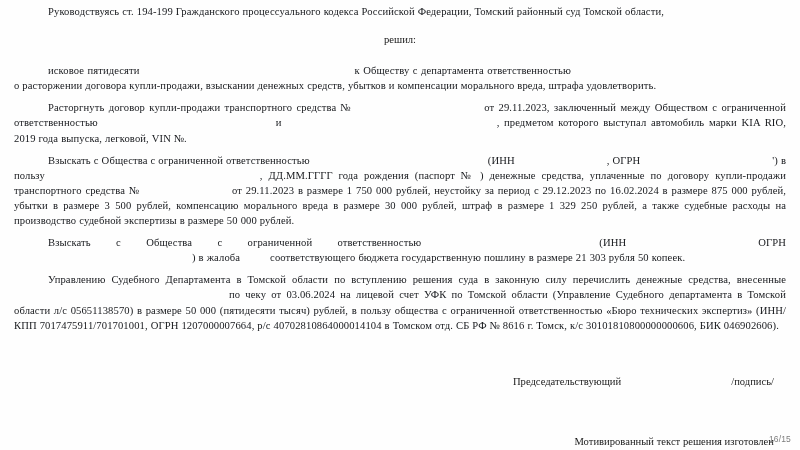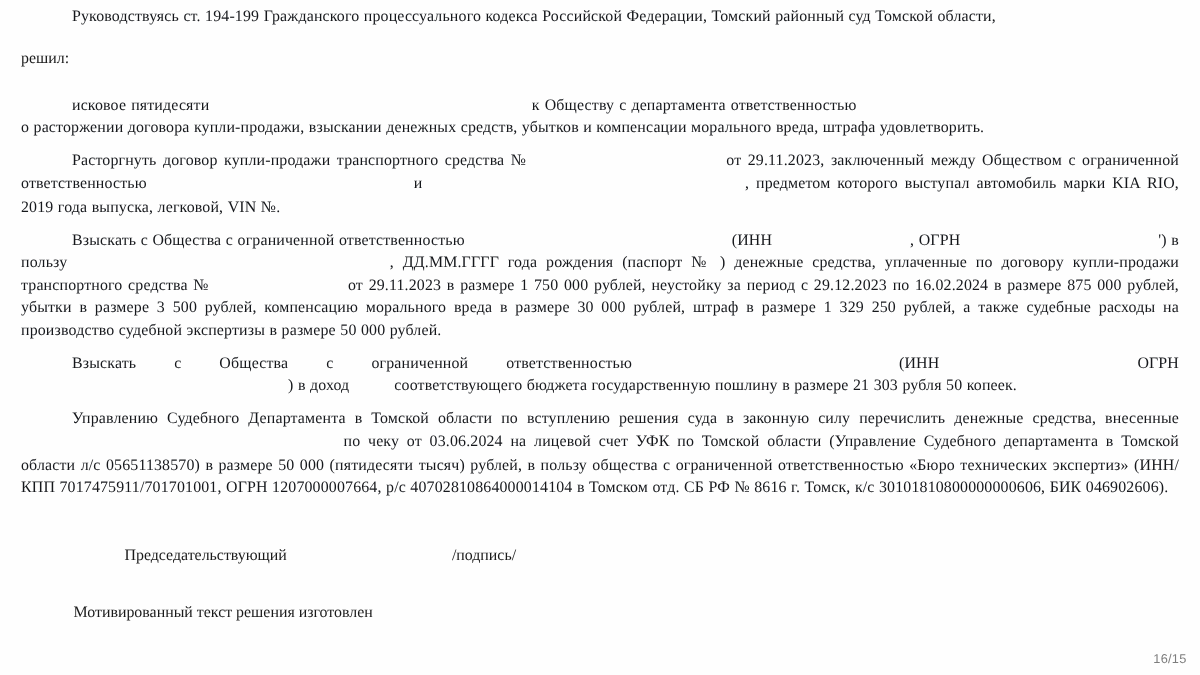--- a/index.html
+++ b/index.html
@@ -40,42 +40,43 @@
     text-indent: 34px;
     letter-spacing: 0.01em;
     word-spacing: 0.02em;
     color: #16181c;
     -webkit-font-smoothing: none;
   }
   p.centered {
     margin: 0;
     font-size: 10.6px;
     line-height: 15.1px;
-    text-align: left;
+    text-align: center;
     text-indent: 0;
   }
   .gap-sm { height: 7px; }
   .gap-md { height: 13px; }
   .gap-lg { height: 16px; }
   .gap-xl { height: 21px; }
   
   .blank {
     display: inline-block;
     white-space: pre;
   }
   .b-xs { width: 30px; }
   .b-md { width: 92px; }
   .b-lg { width: 132px; }
   .b-xl { width: 178px; }
   .b-xxl { width: 215px; }
   .sig-line {
-    margin: 1px;
+    margin: 12px;
     font-size: 10.6px;
     line-height: 15.1px;
     text-indent: 34px;
+    text-align: right;
   }
   .sig-label {
     display: inline-block;
   }
   .sig-spacer {
     display: inline-block;
     width: 110px;
   }
   .page-indicator {
     position: absolute;
@@ -108,21 +109,21 @@
     <div class="gap-sm"></div>
 
     <p class="para"><span>Расторгнуть договор купли-продажи транспортного средства №</span><span class="blank b-lg"> </span><span>от 29.11.2023, заключенный между Обществом с ограниченной ответственностью</span><span class="blank b-xl"> </span><span>и</span><span class="blank b-xxl"> </span><span>, предметом которого выступал автомобиль марки KIA RIO, 2019 года выпуска, легковой, VIN №.</span></p>
 
     <div class="gap-sm"></div>
 
     <p class="para"><span>Взыскать с Общества с ограниченной ответственностью</span><span class="blank b-xl"> </span><span>(ИНН</span><span class="blank b-md"> </span><span>, ОГРН</span><span class="blank b-lg"> </span><span>') в пользу</span><span class="blank b-xxl"> </span><span>, ДД.ММ.ГГГГ года рождения (паспорт № ) денежные средства, уплаченные по договору купли-продажи транспортного средства №</span><span class="blank b-md"> </span><span>от 29.11.2023 в размере 1 750 000 рублей, неустойку за период с 29.12.2023 по 16.02.2024 в размере 875 000 рублей, убытки в размере 3 500 рублей, компенсацию морального вреда в размере 30 000 рублей, штраф в размере 1 329 250 рублей, а также судебные расходы на производство судебной экспертизы в размере 50 000 рублей.</span></p>
 
     <div class="gap-sm"></div>
 
-    <p class="para"><span>Взыскать с Общества с ограниченной ответственностью</span><span class="blank b-xl"> </span><span>(ИНН</span><span class="blank b-lg"> </span><span>ОГРН</span><span class="blank b-xl"> </span><span>) в доход</span><span class="blank b-xs"> </span><span>соответствующего бюджета государственную пошлину в размере 21 303 рубля 50 копеек.</span></p>
+    <p class="para"><span>Взыскать с Общества с ограниченной ответственностью</span><span class="blank b-xl"> </span><span>(ИНН</span><span class="blank b-lg"> </span><span>ОГРН</span><span class="blank b-xl"> </span><span>) в жалоба</span><span class="blank b-xs"> </span><span>соответствующего бюджета государственную пошлину в размере 21 303 рубля 50 копеек.</span></p>
 
     <div class="gap-sm"></div>
 
     <p class="para"><span>Управлению Судебного Департамента в Томской области по вступлению решения суда в законную силу перечислить денежные средства, внесенные</span><span class="blank b-xxl"> </span><span>по чеку от 03.06.2024 на лицевой счет УФК по Томской области (Управление Судебного департамента в Томской области л/с 05651138570) в размере 50 000 (пятидесяти тысяч) рублей, в пользу общества с ограниченной ответственностью «Бюро технических экспертиз» (ИНН/КПП 7017475911/701701001, ОГРН 1207000007664, р/с 40702810864000014104 в Томском отд. СБ РФ № 8616 г. Томск, к/с 30101810800000000606, БИК 046902606).</span></p>
 
     <div class="gap-md"></div>
 
 
     <div class="gap-lg"></div>
 

